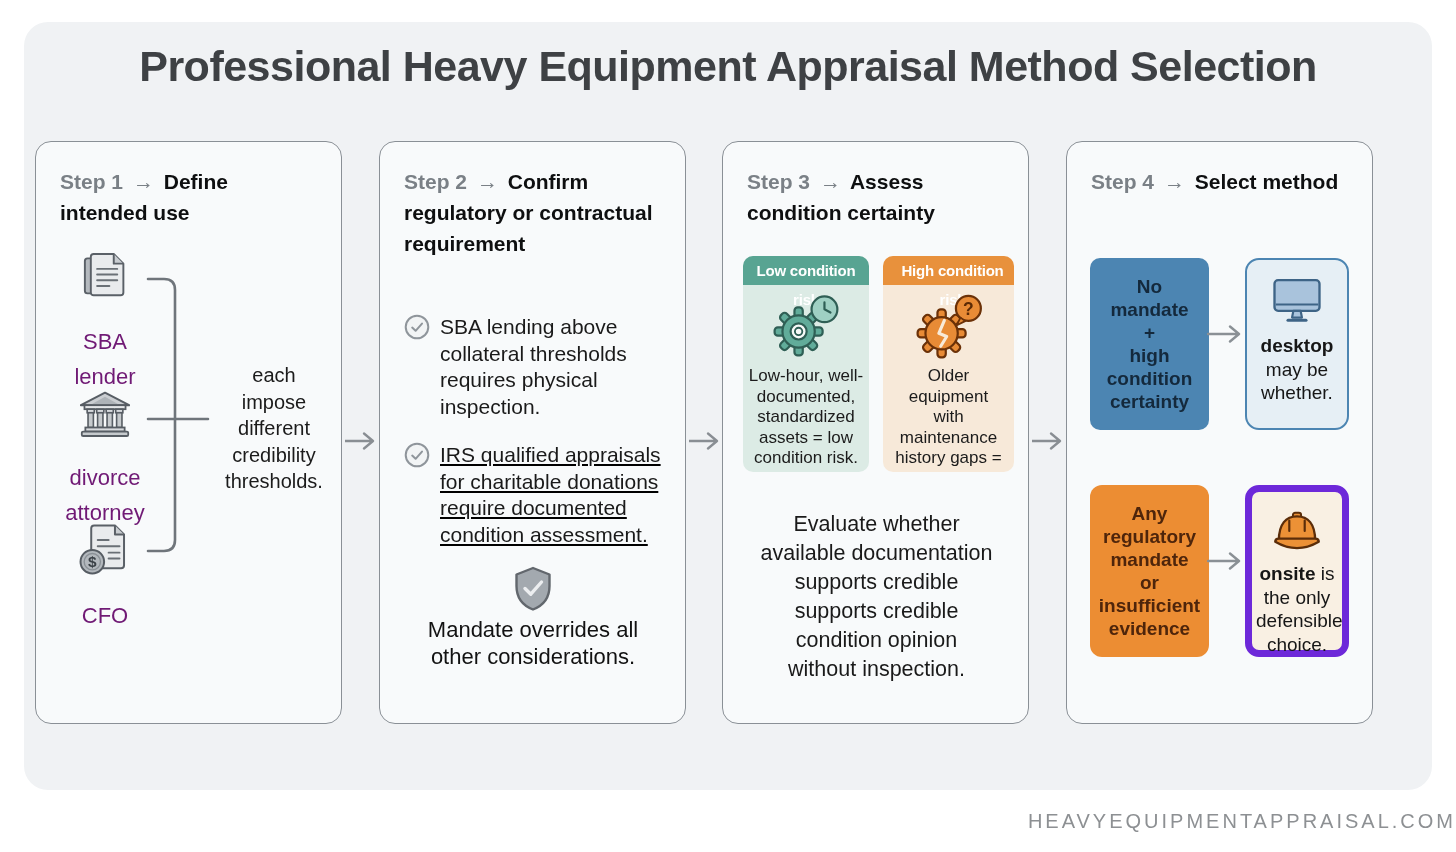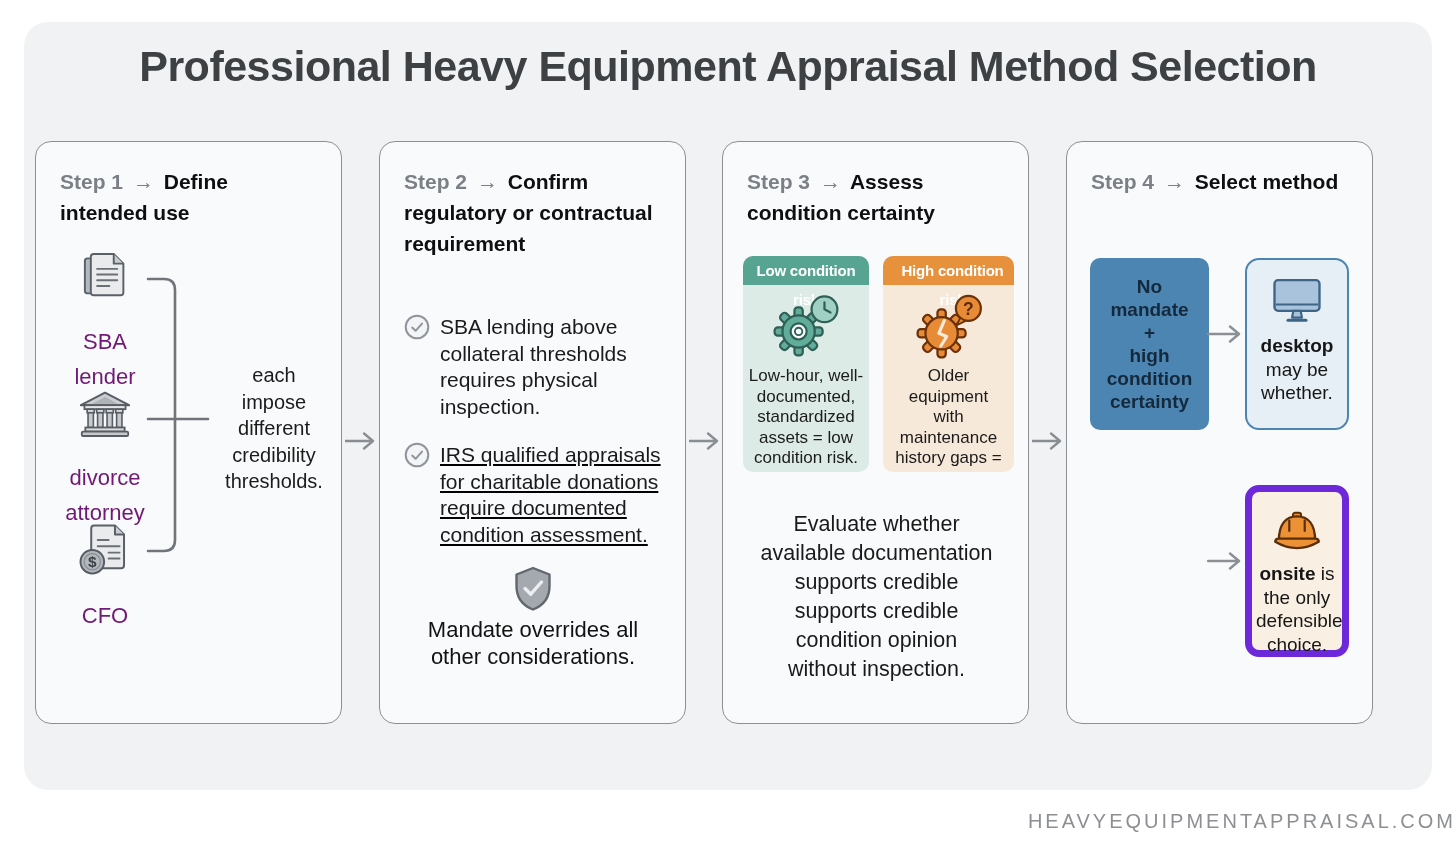--- a/index.html
+++ b/index.html
@@ -265,20 +265,27 @@
       <svg width="58" height="54" viewBox="0 0 64 60">
         <rect x="7" y="8" width="50" height="34" rx="4" fill="#A9C3DC" stroke="#3E6486" stroke-width="2.6"></rect>
         <path d="M8.5 35 H55.5" stroke="#3E6486" stroke-width="2"></path>
         <path d="M28 42 L26.5 49.5 H37.5 L36 42 Z" fill="#A9C3DC" stroke="#3E6486" stroke-width="2.4" stroke-linejoin="round"></path>
         <path d="M22 52.5 H42" stroke="#3E6486" stroke-width="3.4" stroke-linecap="round"></path>
       </svg>
     </span>
     <div class="method-text"><b>desktop</b><span> may be whether.</span></div>
   </div>
 
+  <div class="cond-box cond-orange">
+    <div class="cond-text">Any
+regulatory
+mandate or
+insufficient
+evidence</div>
+  </div>
   <svg class="path-arrow pa-2" width="38" height="22" viewBox="0 0 38 22">
     <path d="M1 11 H31 M23 3.5 L32 11 L23 18.5" fill="none" stroke="#8A9095" stroke-width="2.4" stroke-linecap="round" stroke-linejoin="round"></path>
   </svg>
   <div class="method-box method-cream">
     <span class="method-icon">
       <svg width="58" height="50" viewBox="0 0 64 54">
         <rect x="27.5" y="8" width="9" height="6" rx="2.5" fill="#EC9136" stroke="#5B2D09" stroke-width="2.2"></rect>
         <path d="M12 38.5 C12 20 20 12 32 12 C44 12 52 20 52 38.5 Z" fill="#EC9136" stroke="#5B2D09" stroke-width="2.6" stroke-linejoin="round"></path>
         <path d="M23.5 16.5 V28 M40.5 16.5 V28" stroke="#5B2D09" stroke-width="2.4" stroke-linecap="round"></path>
         <path d="M8 40 Q8 36.5 12 36.5 H52 Q56 36.5 56 40 Q44 47 32 47 Q20 47 8 40 Z" fill="#EC9136" stroke="#5B2D09" stroke-width="2.6" stroke-linejoin="round"></path>

